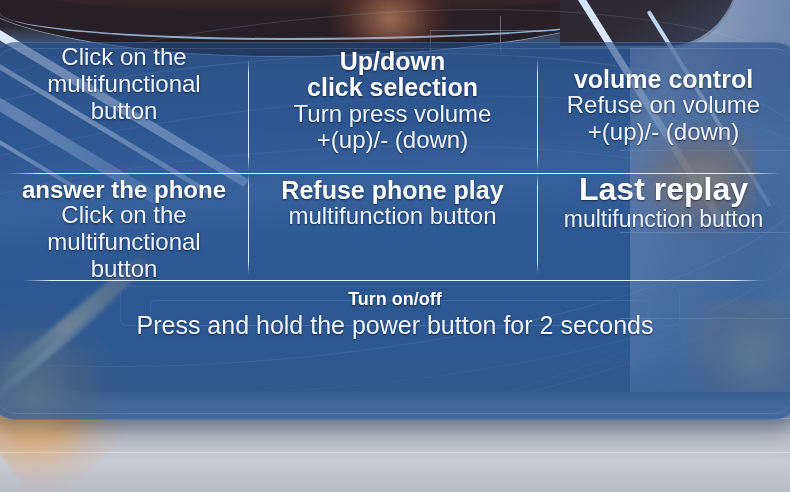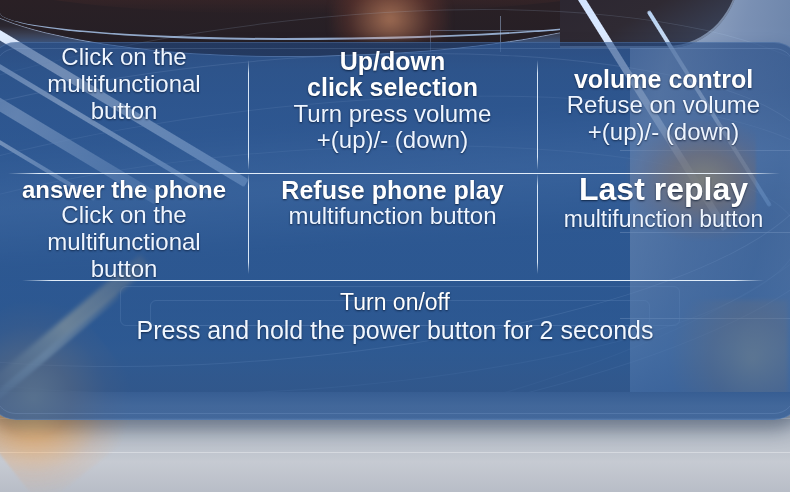--- a/index.html
+++ b/index.html
@@ -170,21 +170,21 @@
   }
   .hline{
     position:absolute; height:1px;
     background:linear-gradient(90deg,rgba(225,238,255,0),rgba(235,245,255,.95) 4%,rgba(235,245,255,.95) 96%,rgba(225,238,255,0));
   }
 
   .bottom{
     position:absolute; left:12px; top:248px; width:790px; text-align:center;
   }
   .bottom .title{
-    font-weight:normal; color:#fff; font-size:23px; line-height:1.1;
+    font-weight:bold; color:#fff; font-size:18px; line-height:1.1;
     text-shadow:0 1px 2px rgba(5,20,45,.75);
   }
   .bottom .line{
     color:#f1f7ff; font-size:25px; line-height:1.24;
     text-shadow:0 1px 2px rgba(5,20,45,.7);
   }
 </style>
 </head>
 <body>
 

